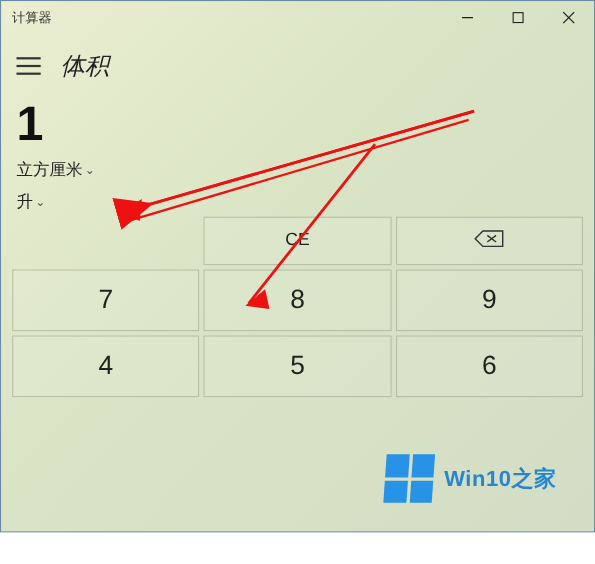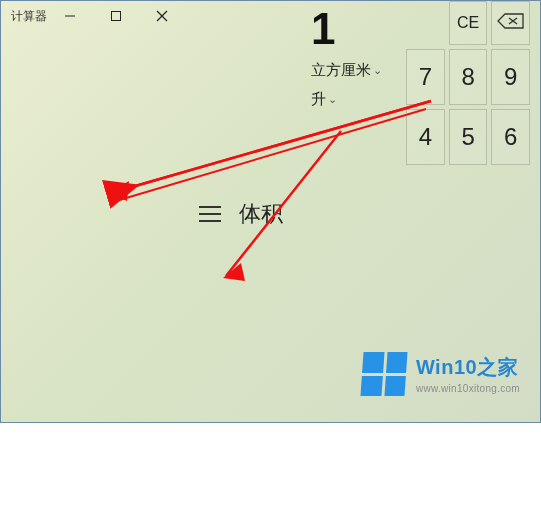--- a/index.html
+++ b/index.html
@@ -1,40 +1,40 @@
 <!DOCTYPE html>
 <html><head>
 <meta charset="utf-8">
 <style>
   * { margin: 0; padding: 0; box-sizing: border-box; font-family: "Microsoft YaHei", "Segoe UI", sans-serif; }
   body { width: 541px; height: 513px; overflow: hidden; position: relative; }
   .window {
-    width: 541px; height: 423px;
+    width: 541px; height: 484px;
     background: linear-gradient(135deg, #ebeed0 0%, #d9e4c5 45%, #d3ddc6 100%);
     border: 1px solid #6a8aa8;
     position: relative;
-    display: flex; flex-direction: row;
+    display: flex; flex-direction: column;
   }
   .titlebar {
     height: 30px; display: flex; align-items: center; justify-content: space-between;
     padding: 0 0 0 10px; font-size: 12px; color: #333;
   }
   .titlebar .title { font-weight: 400; }
   .titlebar .controls { display: flex; }
   .titlebar .ctrl {
     width: 46px; height: 30px; display: flex; align-items: center; justify-content: center;
     font-size: 13px; color: #222; cursor: default;
   }
   .header {
     display: flex; align-items: center; gap: 18px;
     padding: 14px 14px 10px 14px;
   }
   .hamburger { width: 22px; height: 16px; display: flex; flex-direction: column; justify-content: space-between; }
   .hamburger span { height: 2px; background: #333; display:block; }
-  .mode-title { font-size: 22px; color: #222; }
+  .mode-title { font-size: 22px; color: #222; font-style: italic; }
   .display { padding: 6px 14px 4px 14px; }
   .value-big { font-size: 44px; font-weight: 600; color: #111; line-height: 1; }
   .unit-row { display: flex; align-items: center; gap: 2px; margin-top: 10px; font-size: 15px; color: #222; }
   .caret { font-size: 11px; color: #555; }
   .value-mid { font-size: 40px; color: #222; margin-top: 12px; line-height: 1; }
   .approx { font-size: 11px; color: #666; margin-top: 10px; }
   .equiv-row {
     display: flex; gap: 16px; align-items: baseline;
     padding: 4px 14px 10px 14px; font-size: 13px; color: #333;
   }
@@ -53,21 +53,21 @@
     border: 1px solid rgba(120,120,100,0.35);
     display: flex; align-items: center; justify-content: center;
     font-size: 22px; color: #222;
   }
   .key.func { font-size: 16px; }
   .key.blank { border: none; background: transparent; }
   .key.num { font-size: 24px; }
   .backspace-icon { display:inline-block; }
   
   .watermark {
-    position: absolute; right: 20px; bottom: 26px;
+    position: absolute; right: 34px; bottom: 26px;
     display: flex; align-items: center; gap: 10px;
     opacity: 0.95;
   }
   .winlogo {
     width: 44px; height: 44px; display: grid;
     grid-template-columns: 1fr 1fr; grid-template-rows: 1fr 1fr; gap: 3px;
     transform: skewX(-4deg);
   }
   .winlogo div { background: #1f8ee8; }
   .wm-text { display:flex; flex-direction: column; }
@@ -149,21 +149,20 @@
 
   <div class="watermark">
     <div class="winlogo">
       <div></div>
         <div></div>
         <div></div>
         <div></div>
     </div>
     <div class="wm-text">
       <span class="main">Win10之家</span>
-      <span class="sub">www.win10xitong.com</span>
     </div>
   </div>
 
   <svg class="arrows" width="541" height="513">
     <defs>
       <marker id="ah" markerWidth="14" markerHeight="12" refX="2" refY="6" orient="auto">
         <path d="M0,0 L14,6 L0,12 Z" fill="#e11"></path>
       </marker>
     </defs>
     <line x1="430" y1="100" x2="110" y2="192" stroke="#e11" stroke-width="2.5" marker-start="url(#ah)" transform="rotate(180 270 146)"></line>

